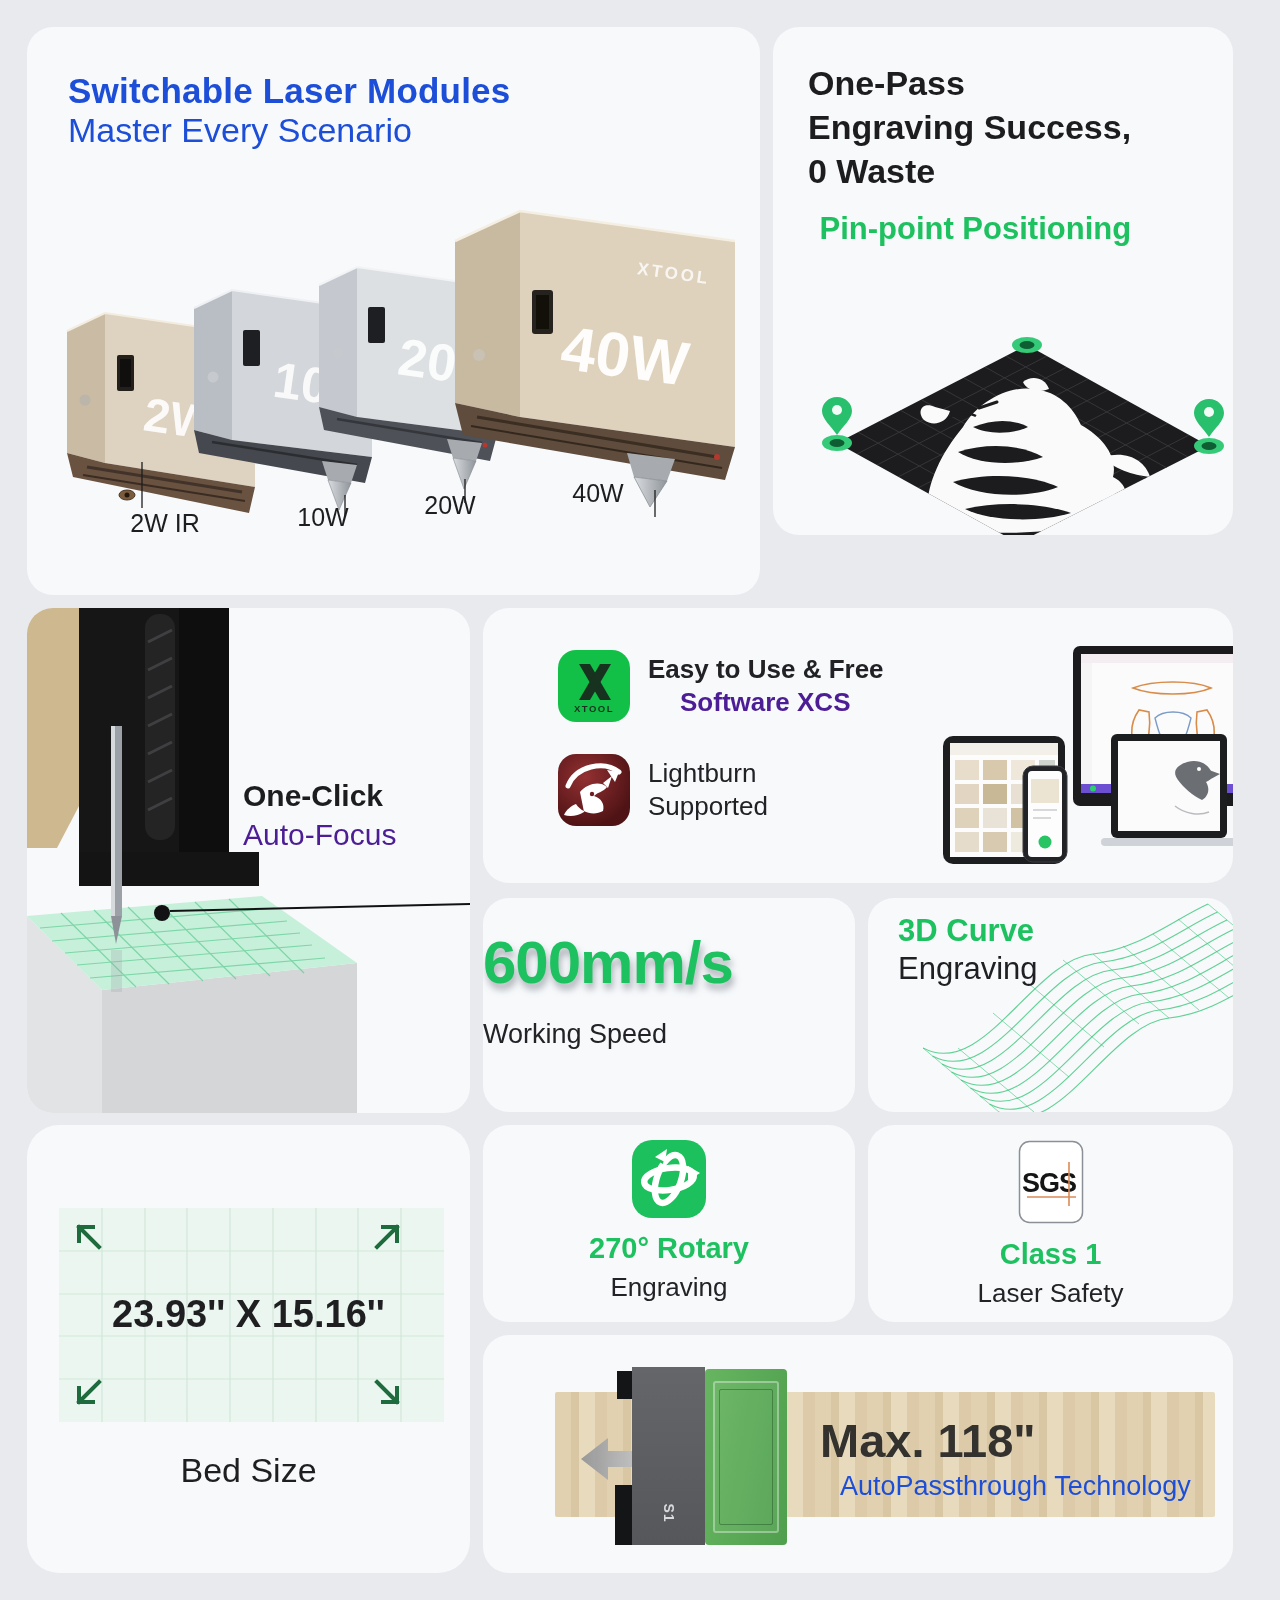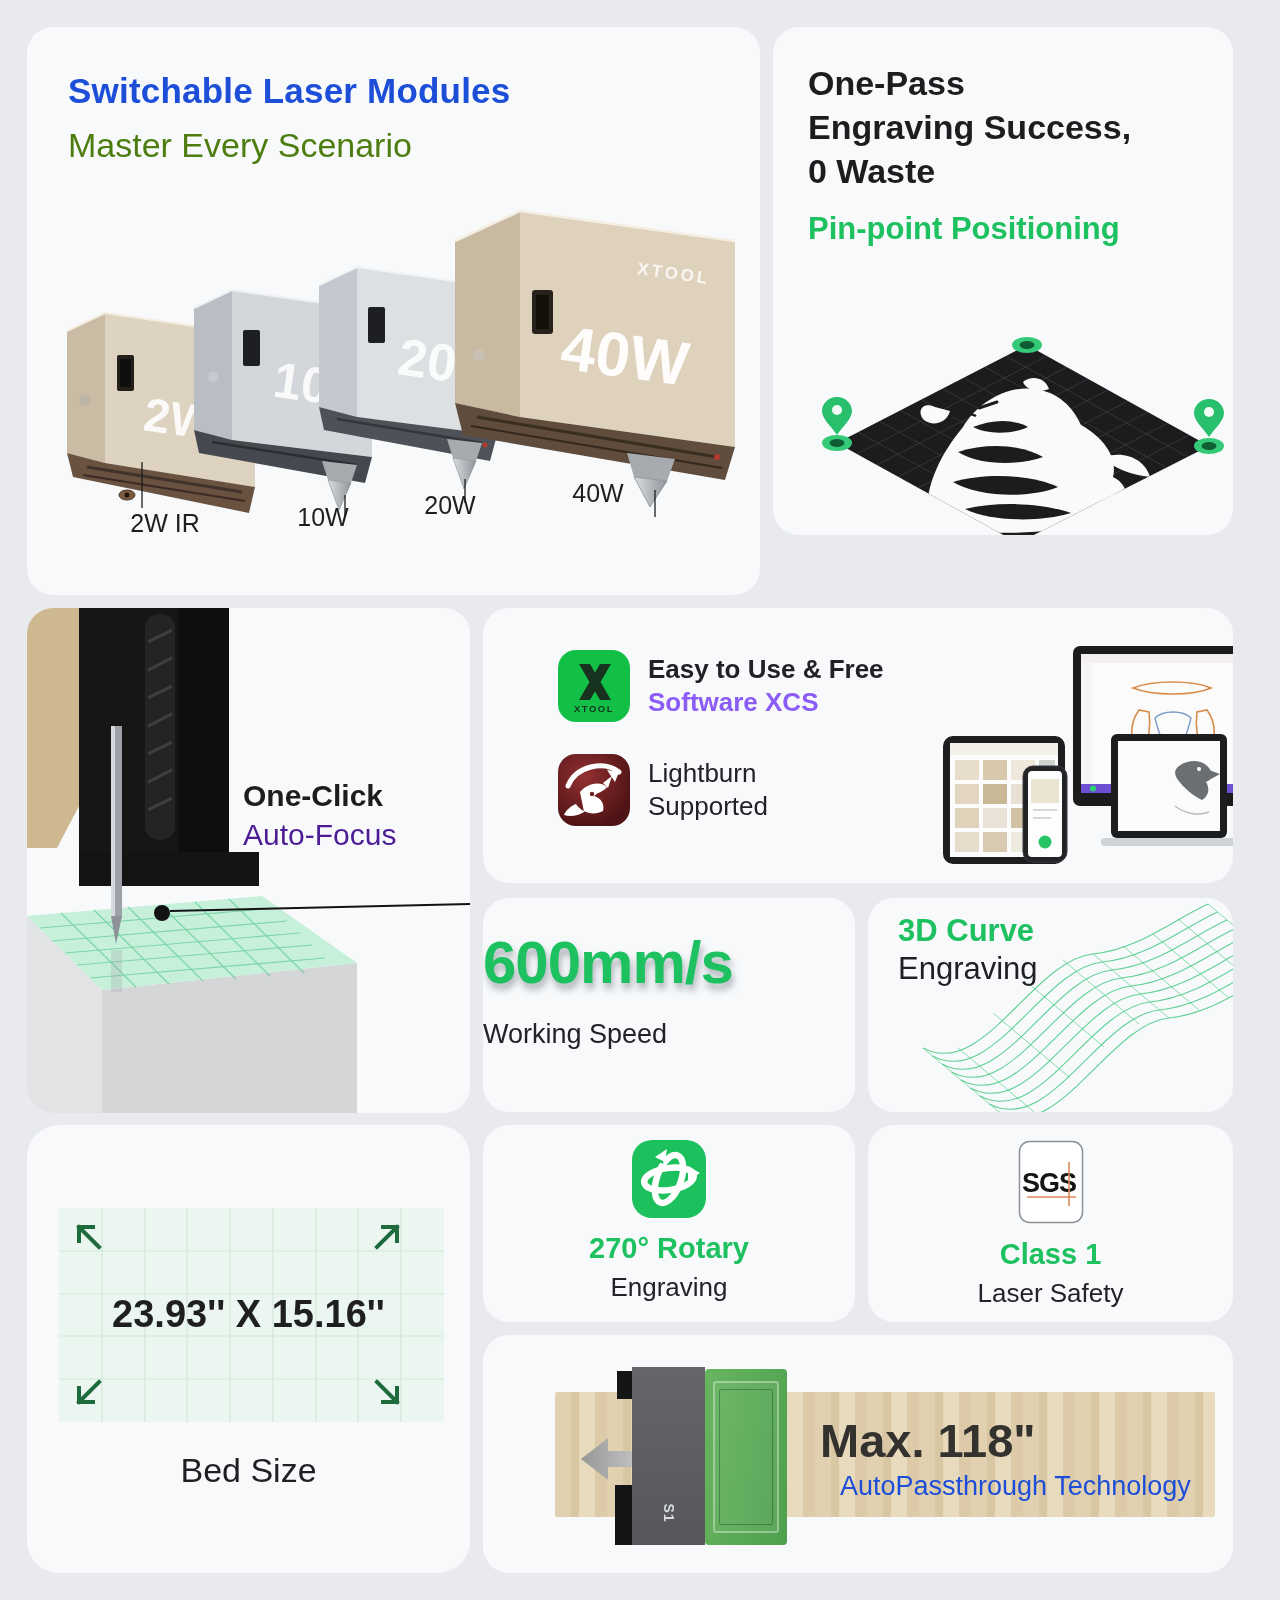--- a/index.html
+++ b/index.html
@@ -23,38 +23,38 @@
   #card-bed{left:27px;top:1125px;width:443px;height:448px;border-radius:32px;}
   #card-rotary{left:483px;top:1125px;width:372px;height:197px;}
   #card-safety{left:868px;top:1125px;width:365px;height:197px;}
   #card-passthrough{left:483px;top:1335px;width:750px;height:238px;}
 
   .abs{position:absolute;}
 
   
   #card-modules .hdr{position:absolute;left:41px;top:44px;}
   .title-green{font-size:35px;font-weight:800;color:#1d4ed8;letter-spacing:.2px;}
-  .title-dark{font-size:34px;font-weight:500;color:#4d7c0f;margin-top:15px;}
+  .title-dark{font-size:34px;font-weight:500;color:#1d4ed8;}
 
   
   #card-onepass .hdr{position:absolute;left:35px;top:34px;}
   .op-title{font-size:34px;line-height:44px;font-weight:700;color:#1d1d1f;}
-  .op-sub{font-size:31px;font-weight:800;color:#1ec15f;margin-top:18px;}
+  .op-sub{font-size:31px;font-weight:800;color:#1ec15f;margin-top:18px;text-align:right;}
 
   
   #af-text{position:absolute;left:216px;top:168px;font-size:30px;line-height:39px;}
   #af-text .l1{font-weight:600;color:#1d1d1f;}
   #af-text .l2{font-weight:400;color:#4c1d95;}
 
   
   .sw-row{position:absolute;display:flex;align-items:center;}
   .sw-icon{width:72px;height:72px;border-radius:18px;flex:0 0 auto;position:relative;overflow:hidden;}
   .sw-text{margin-left:18px;font-size:26px;line-height:33px;}
   .sw-text .a{font-weight:600;color:#222226;}
-  .sw-text .b{font-weight:800;color:#8b5cf6;}
+  .sw-text .b{font-weight:800;color:#4c1d95;margin-left:32px;}
   .sw-text .c{font-weight:500;color:#222226;}
 
   
   #card-speed{display:flex;flex-direction:column;align-items:flex-start;}
   .speed-value{margin-top:30px;font-size:60px;font-weight:800;color:#1ec15f;letter-spacing:-1px;
     text-shadow:2px 6px 7px rgba(110,116,128,.55);}
   .speed-label{margin-top:22px;font-size:27px;font-weight:500;color:#232327;}
 
   
   #curve-text{position:absolute;left:30px;top:14px;font-size:31px;line-height:38px;z-index:2;}

